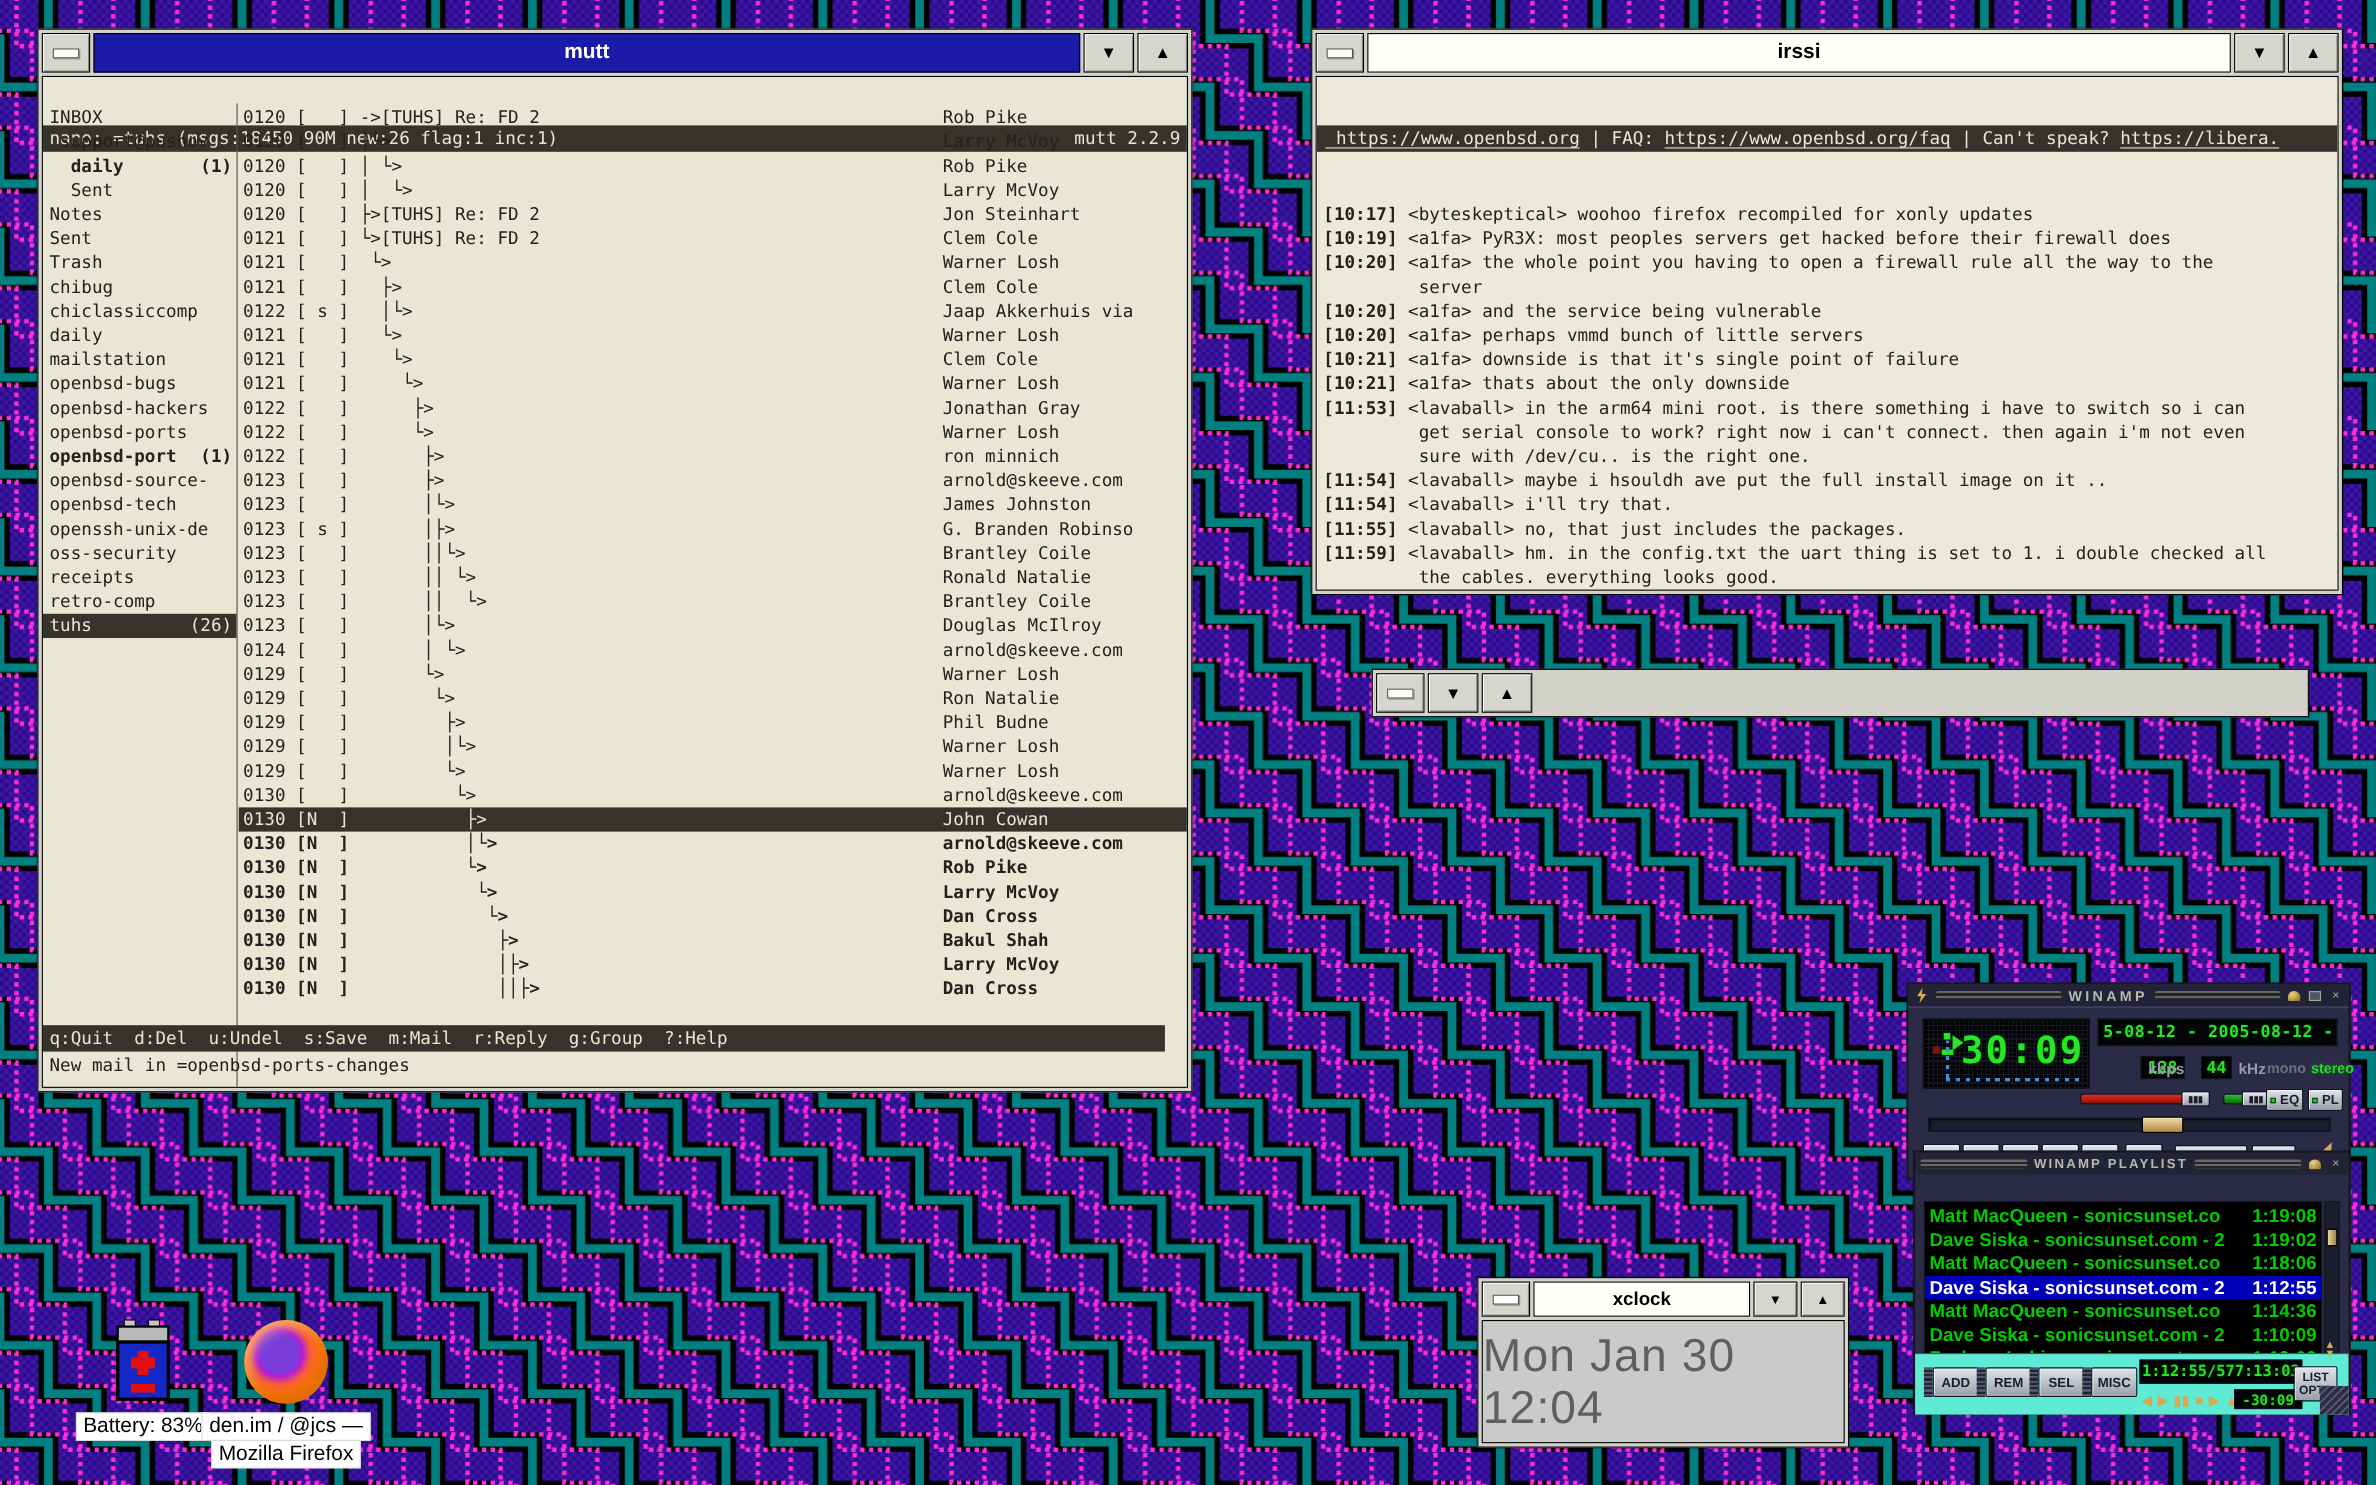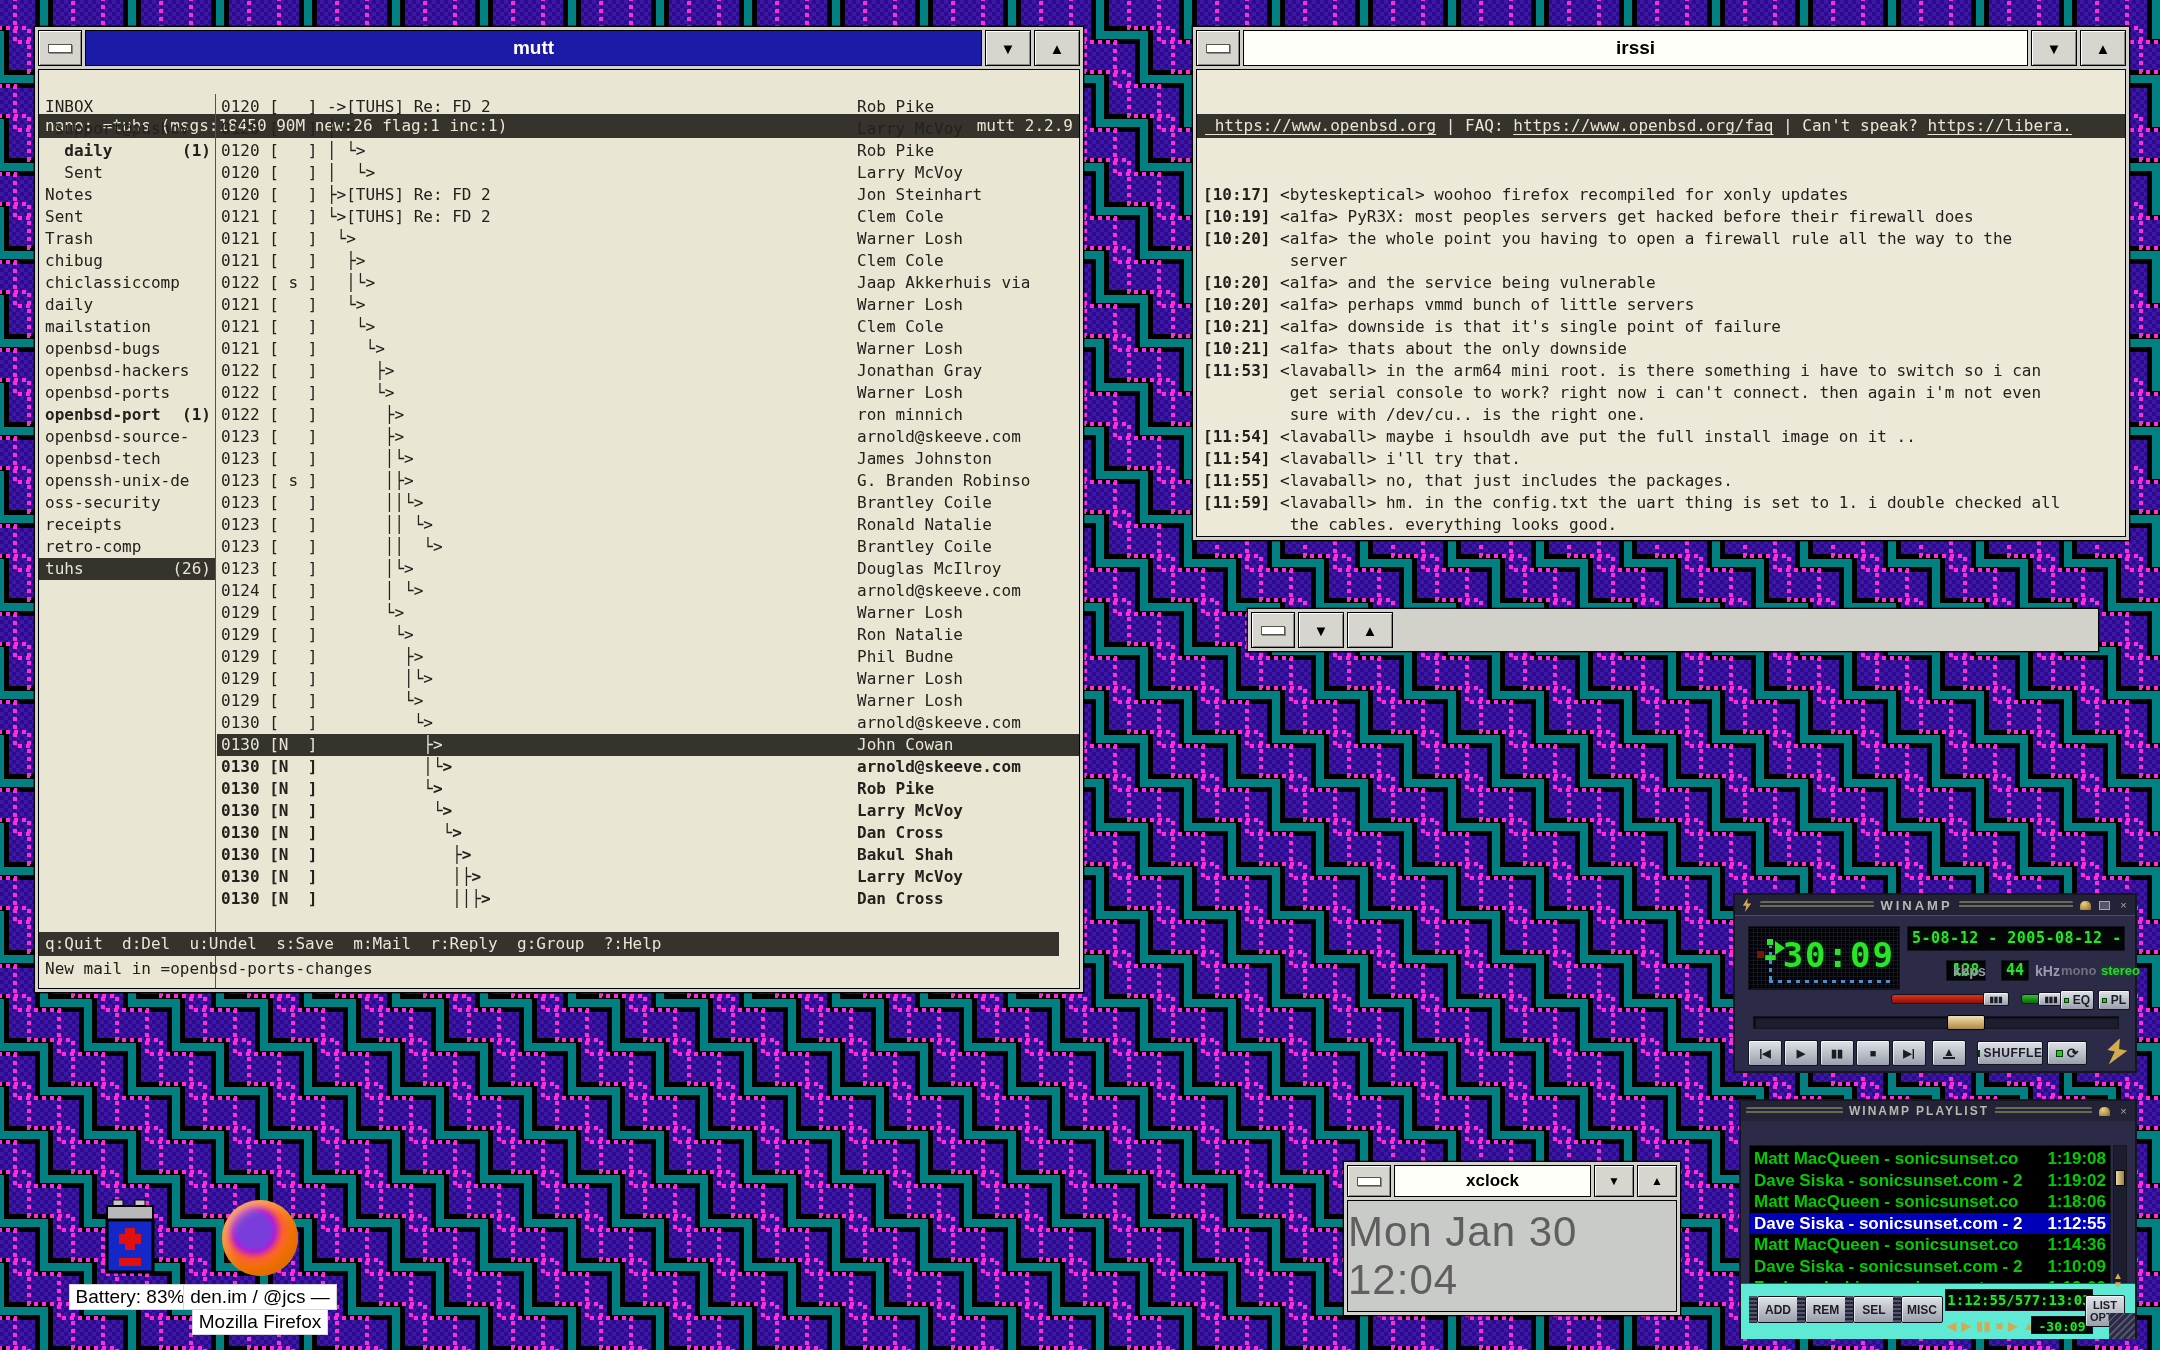--- a/index.html
+++ b/index.html
@@ -270,21 +270,21 @@
         <span>SHUFFLE</span>
       </div>
     <div class="silver-btn" style="position:absolute;left:312px;top:125px;width:40px;height:24px;font-size:14px;">
         <span class="green-dot"></span>
         <span>⟳</span>
       </div>
     <div style="position:absolute;left:368px;top:122px;width:28px;height:28px;background:#d4aa50;clip-path:polygon(50% 0,15% 50%,42% 50%,30% 100%,85% 38%,55% 38%);transform:rotate(12deg);box-shadow:0 0 0 2px #00000044;"></div>
   </div>
 </div>
 
-<div id="wplaylist" style="left:1739px; top:1099px; width:398px; height:240px;">
+<div id="wplaylist" style="left:1739px; top:1046px; width:398px; height:240px;">
   <div class="wa-title">
     <div class="wa-ridge"></div>
     <div class="wa-title-text" style="font-size:12px;letter-spacing:2px;">WINAMP PLAYLIST</div>
     <div class="wa-ridge"></div>
     <div class="wa-ico">
         <div class="wa-dome"></div>
       </div>
     <div class="wa-ico">
         <span>×</span>
       </div>

